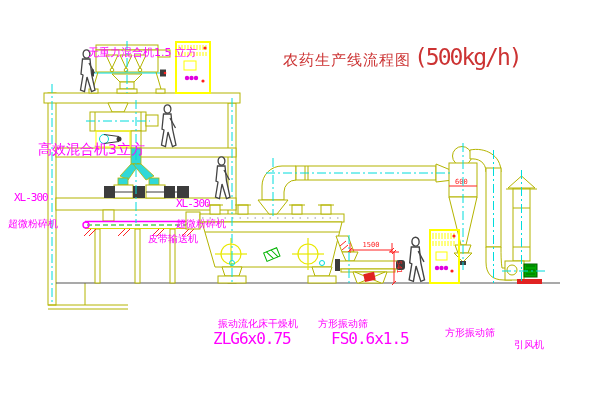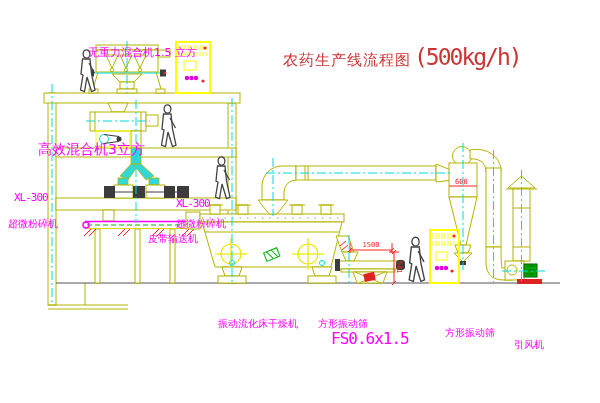--- a/index.html
+++ b/index.html
@@ -280,20 +280,21 @@
 
 <div class="lbl mono-big" style="left:14px;top:160px;">XL-300</div>
 <div class="lbl cjk" style="left:8px;top:187px;">超微粉碎机</div>
 
 <div class="lbl mono-big" style="left:176px;top:166px;">XL-300</div>
 <div class="lbl cjk" style="left:176px;top:187px;">超微粉碎机</div>
 
 <div class="lbl cjk" style="left:136px;top:202px;padding-left:12px;">皮带输送机</div>
 
 <div class="lbl cjk" style="left:218px;top:287px;">振动流化床干燥机</div>
+<div class="lbl mono" style="left:213px;top:299px;font-size:16px;">ZLG6x0.75</div>
 
 <div class="lbl cjk" style="left:318px;top:287px;">方形振动筛</div>
 <div class="lbl mono" style="left:331px;top:299px;font-size:16px;">FS0.6x1.5</div>
 
 <div class="lbl cjk" style="left:445px;top:296px;">方形振动筛</div>
 <div class="lbl cjk" style="left:514px;top:308px;">引风机</div>
 
 </div>
 
 </body></html>

